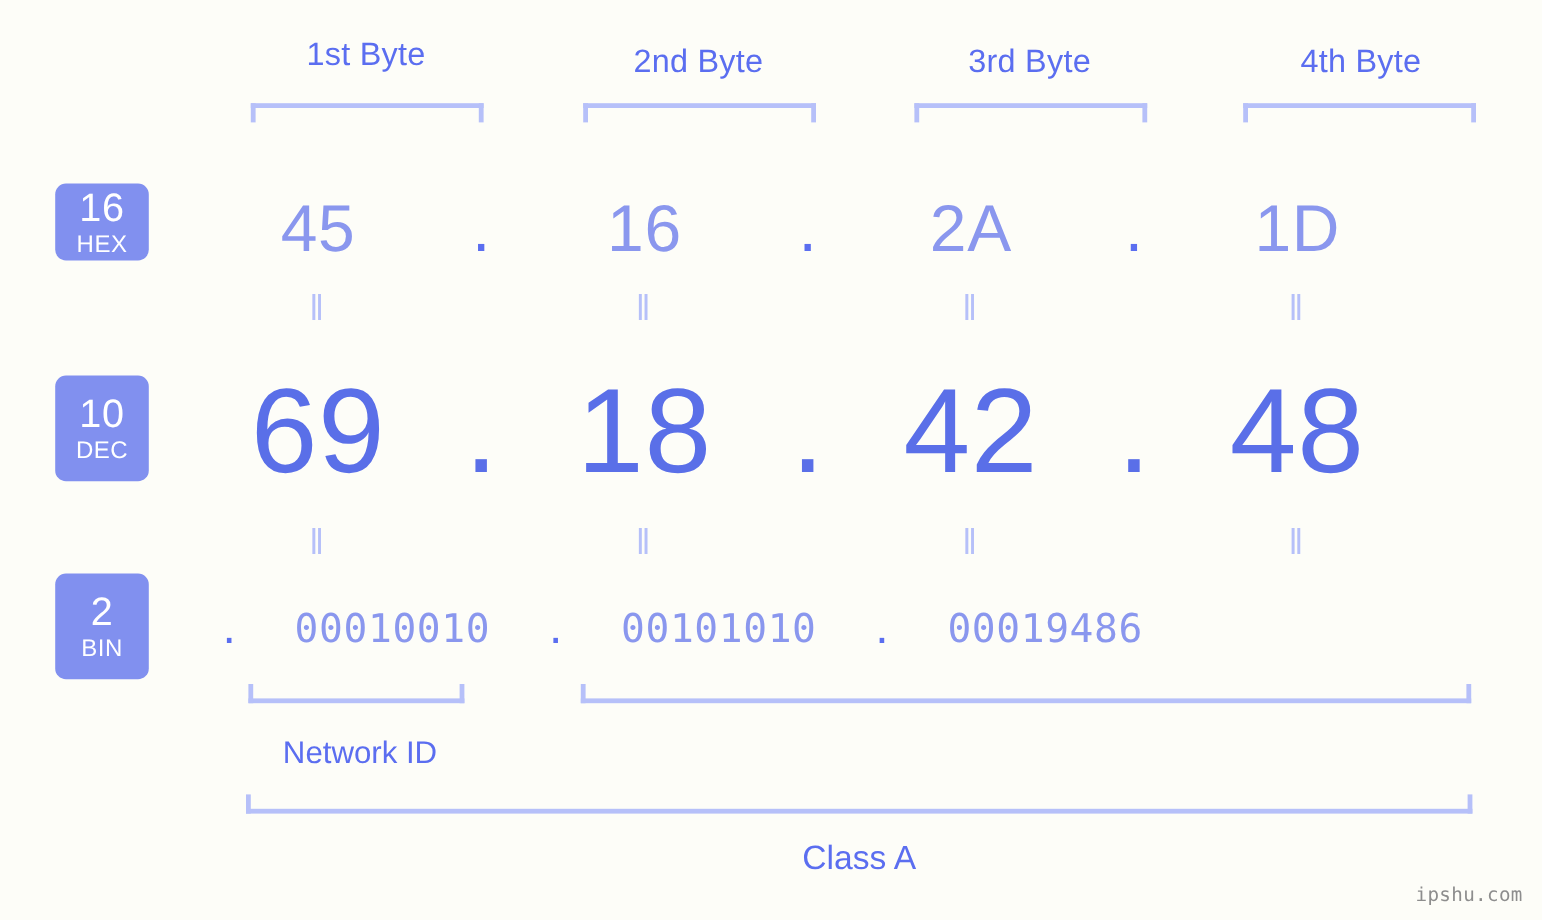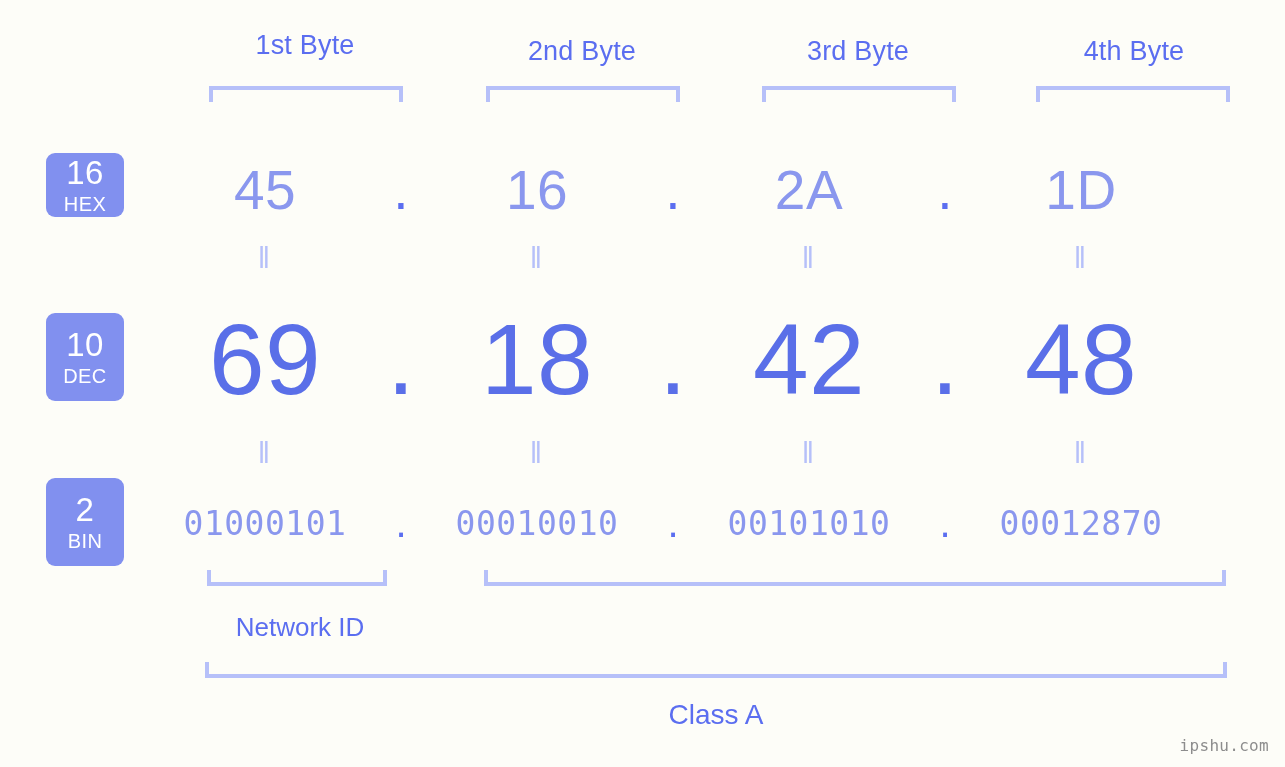--- a/index.html
+++ b/index.html
@@ -243,27 +243,26 @@
     <div class="eq">‖</div>
     <div class="eqgap"></div>
     <div class="eq">‖</div>
     <div class="eqgap"></div>
     <div class="eq">‖</div>
     <div class="eqgap"></div>
     <div class="eq">‖</div>
   </div>
 
   <div class="row row-bin">
-    <div class="cell">01000101</div>
     <div class="dotcell">.</div>
     <div class="cell">00010010</div>
     <div class="dotcell">.</div>
     <div class="cell">00101010</div>
     <div class="dotcell">.</div>
-    <div class="cell">00012870</div>
+    <div class="cell">00019486</div>
   </div>
 
   <div class="bracket up" style="left:207px; top:570px; width:180px;"></div>
   <div class="bracket up" style="left:484px; top:570px; width:742px;"></div>
 
   <div class="section-label" style="left:207px; top:612px; width:186px;">Network ID</div>
 
   <div class="bracket up" style="left:205px; top:662px; width:1022px;"></div>
   <div class="class-label" style="left:205px; top:699px; width:1022px;">Class A</div>
 

